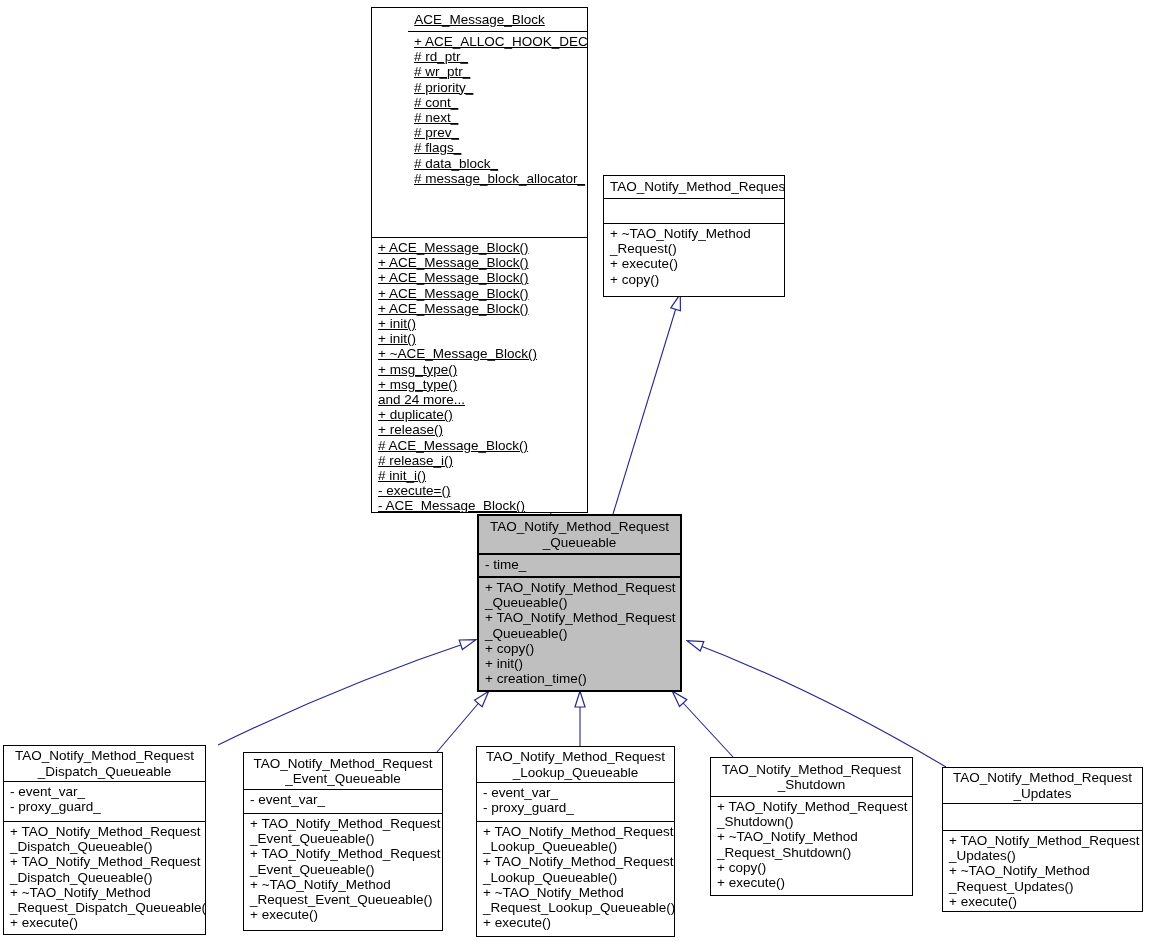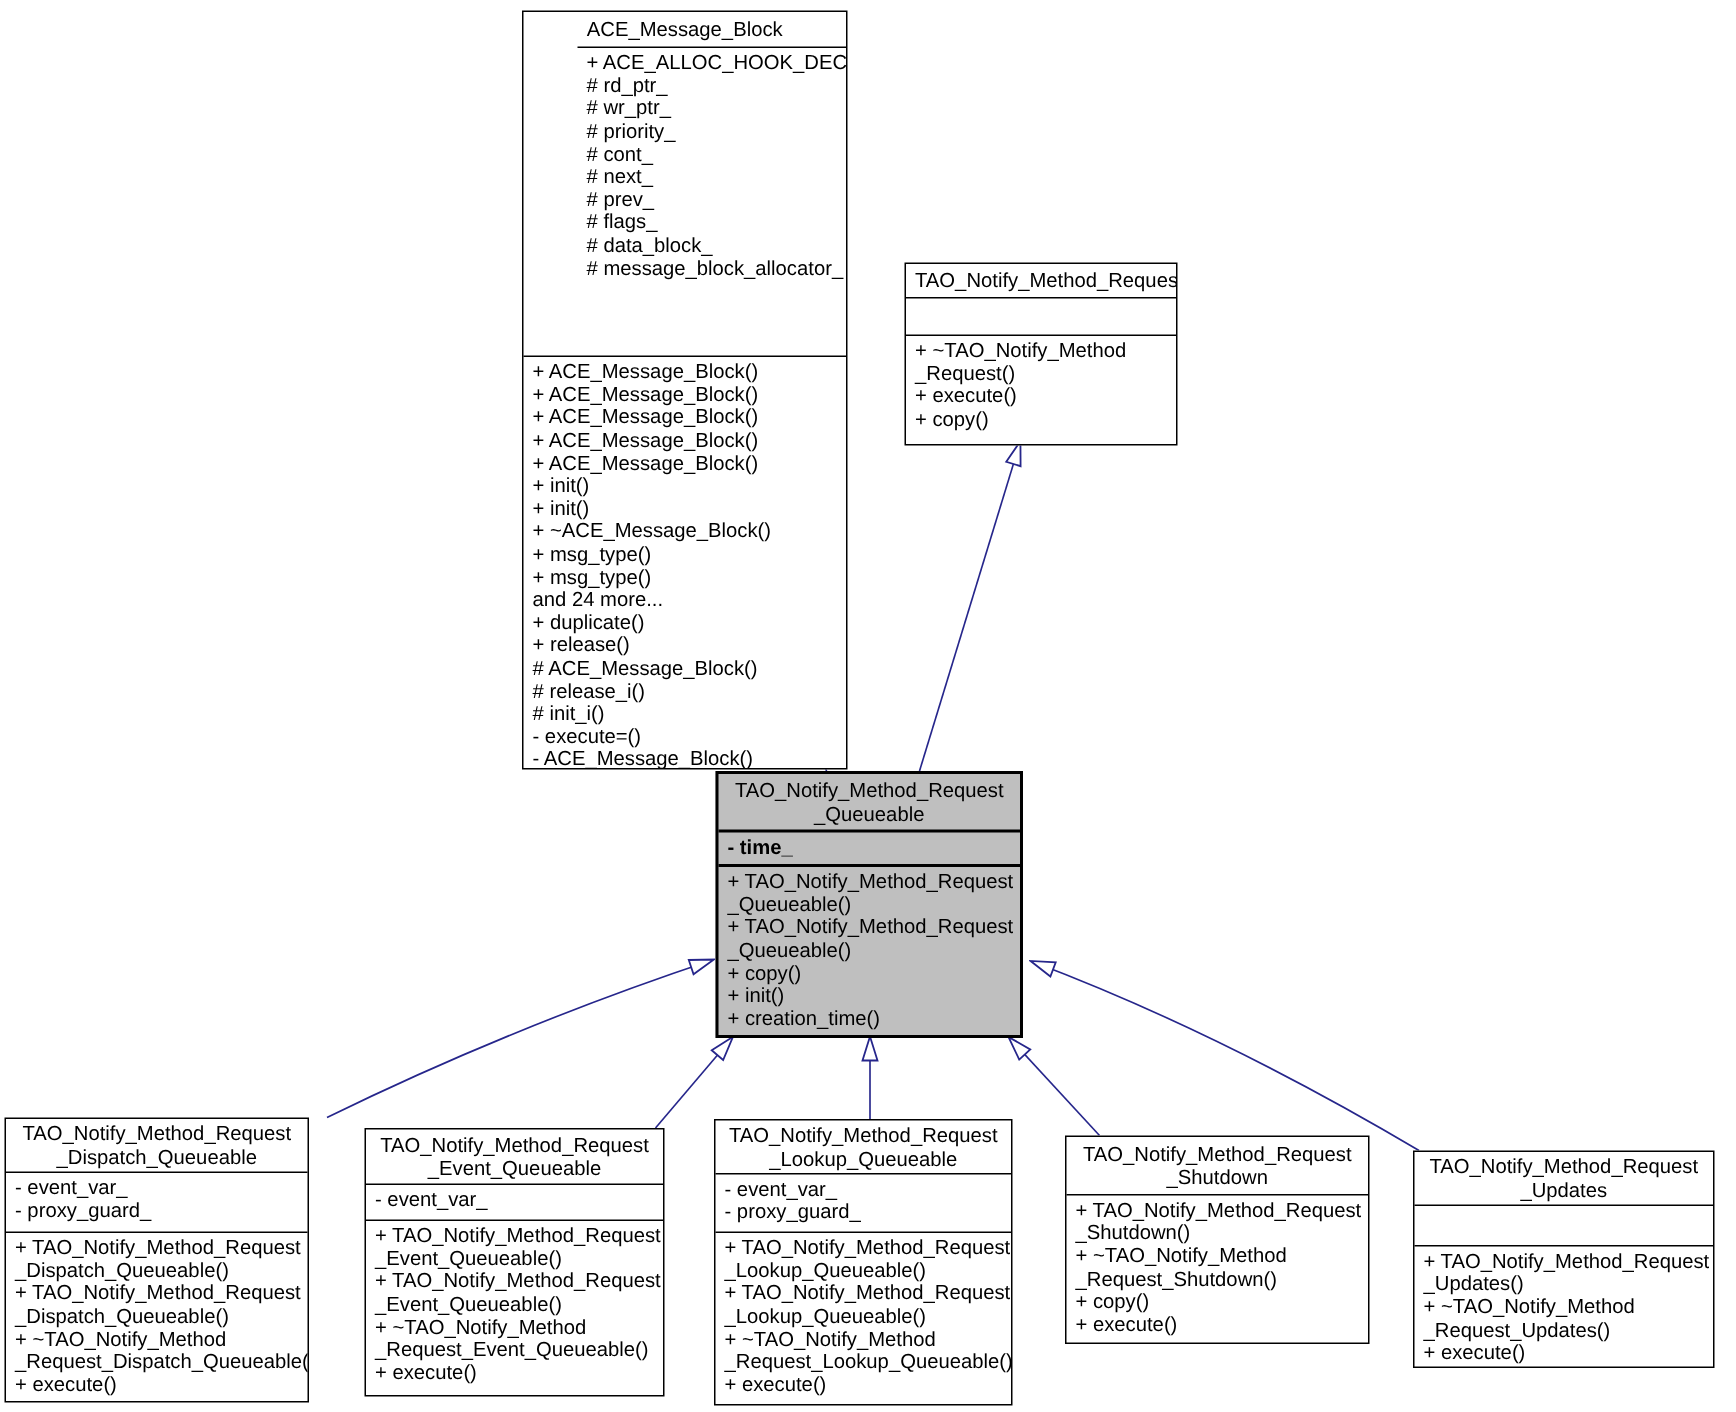--- a/index.html
+++ b/index.html
@@ -65,33 +65,33 @@
     border-top:1px solid var(--border-color);
     text-align:left;
   }
   .uml-class.highlighted .sec-attrs,
   .uml-class.highlighted .sec-methods{
     border-top-width:2px;
   }
   .uml-class .ln{white-space:nowrap;}
 
   
-  .b-ace{left:348px;top:7px;width:215px;}
+  .b-ace{left:371px;top:7px;width:215px;text-decoration:underline;}
   .b-ace .sec-title{height:19px;}
   .b-ace .sec-attrs{height:153px;margin-left:36px;}
   .b-ace .sec-methods{height:270px;margin-top:48px;}
 
   .b-request{left:603px;top:175px;width:180px;}
   .b-request .sec-title{height:18px;}
   .b-request .sec-attrs{height:20px;}
   .b-request .sec-methods{height:68px;}
 
   .b-queueable{left:477px;top:514px;width:201px;}
   .b-queueable .sec-title{height:33px;}
-  .b-queueable .sec-attrs{height:17px;font-weight:bold;}
+  .b-queueable .sec-attrs{height:17px;}
   .b-queueable .sec-methods{height:108px;}
 
   .b-dispatch{left:3px;top:745px;width:201px;}
   .b-dispatch .sec-title{height:31px;}
   .b-dispatch .sec-attrs{height:35px;}
   .b-dispatch .sec-methods{height:108px;}
 
   .b-event{left:243px;top:752px;width:198px;}
   .b-event .sec-title{height:32px;}
   .b-event .sec-attrs{height:19px;}

